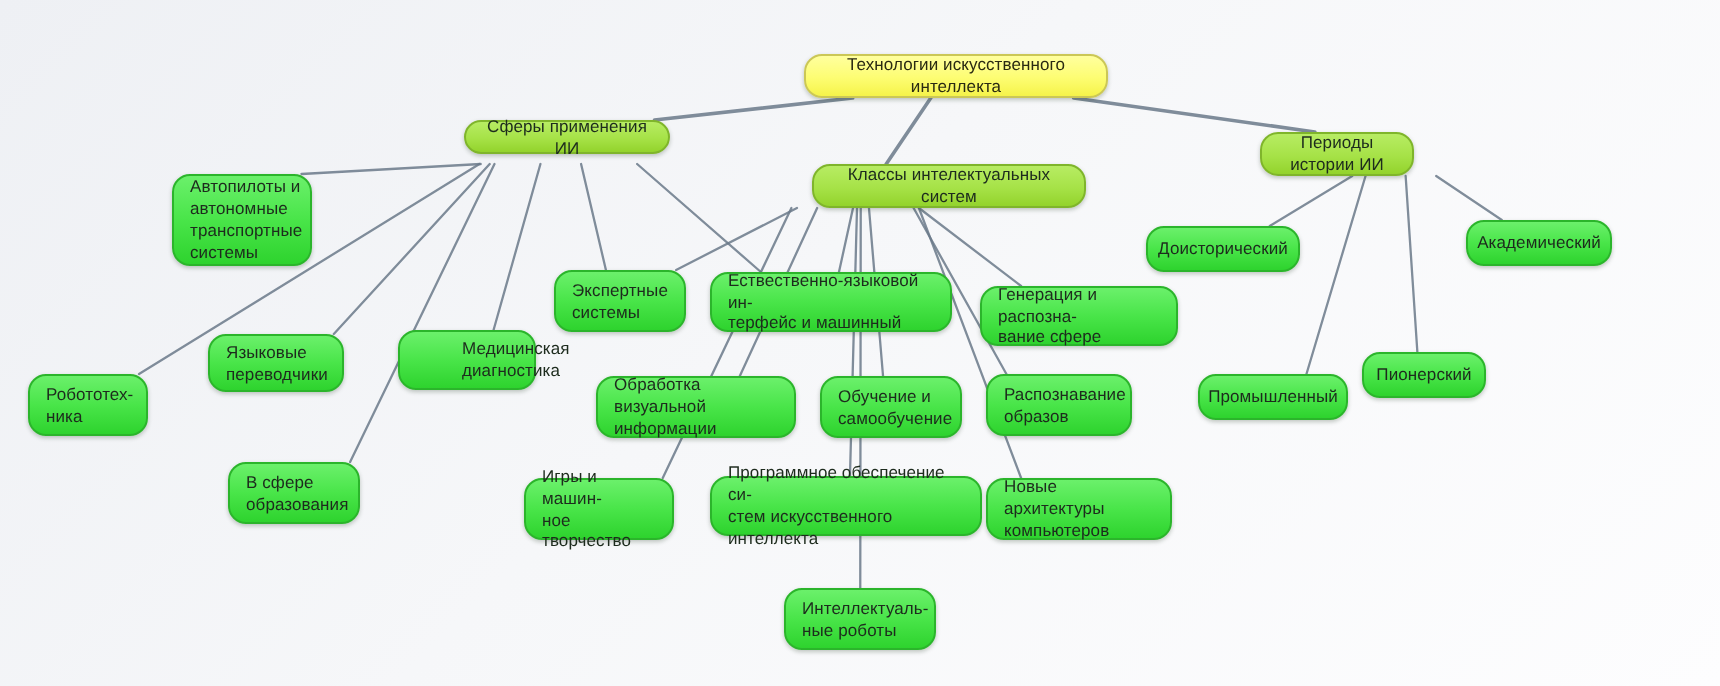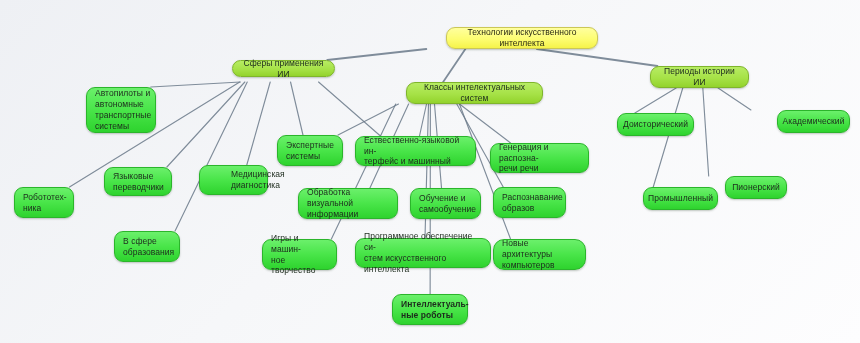--- a/index.html
+++ b/index.html
@@ -35,21 +35,21 @@
     background:linear-gradient(180deg,#b7ec63 0%,#a6e247 55%,#93d32c 100%);
     border:1px solid #7fb52b;
     justify-content:center;
     text-align:center;
   }
   .node.leaf{
     background:linear-gradient(180deg,#6bf06b 0%,#49e549 50%,#2ed32e 100%);
     border:1px solid #2bb52b;
     text-align:left;
   }
-  .node.leaf.center{justify-content:center;text-align:center;margin-left:44px;}
+  .node.leaf.center{justify-content:center;text-align:center;}
 </style>
 </head>
 <body>
 
 <div id="canvas">
   <svg id="edges">
       <line x1="426.3359375" y1="49" x2="327.275" y2="60" stroke="#6b7a8a" stroke-width="1.8" stroke-linecap="round" opacity=".85"></line>
       <line x1="465.3828125" y1="49" x2="443.1171875" y2="82" stroke="#6b7a8a" stroke-width="1.8" stroke-linecap="round" opacity=".85"></line>
       <line x1="536.8359375" y1="49" x2="657.425" y2="66" stroke="#6b7a8a" stroke-width="1.8" stroke-linecap="round" opacity=".85"></line>
       <line x1="240.3359375" y1="82" x2="150.75" y2="87" stroke="#6b7a8a" stroke-width="1.15" stroke-linecap="round" opacity=".85"></line>
@@ -67,53 +67,53 @@
       <line x1="456.796875" y1="104" x2="503.203125" y2="187" stroke="#6b7a8a" stroke-width="1.15" stroke-linecap="round" opacity=".85"></line>
       <line x1="395.703125" y1="104" x2="331.375" y2="239" stroke="#6b7a8a" stroke-width="1.15" stroke-linecap="round" opacity=".85"></line>
       <line x1="428.5078125" y1="104" x2="424.9921875" y2="238" stroke="#6b7a8a" stroke-width="1.15" stroke-linecap="round" opacity=".85"></line>
       <line x1="459.453125" y1="104" x2="510.546875" y2="239" stroke="#6b7a8a" stroke-width="1.15" stroke-linecap="round" opacity=".85"></line>
       <line x1="430.3671875" y1="104" x2="430.1328125" y2="294" stroke="#6b7a8a" stroke-width="1.15" stroke-linecap="round" opacity=".85"></line>
       <line x1="676.125" y1="88" x2="634.875" y2="113" stroke="#6b7a8a" stroke-width="1.15" stroke-linecap="round" opacity=".85"></line>
       <line x1="718.09375" y1="88" x2="750.90625" y2="110" stroke="#6b7a8a" stroke-width="1.15" stroke-linecap="round" opacity=".85"></line>
       <line x1="682.765625" y1="88" x2="653.234375" y2="187" stroke="#6b7a8a" stroke-width="1.15" stroke-linecap="round" opacity=".85"></line>
       <line x1="702.8203125" y1="88" x2="708.6796875" y2="176" stroke="#6b7a8a" stroke-width="1.15" stroke-linecap="round" opacity=".85"></line>
     </svg>
-<div class="node root" style="left: 402px; top: 27px; width: 152px; height: 22px; margin-left: 44px;">Технологии искусственного интеллекта</div>
+<div class="node root" style="left: 402px; top: 27px; width: 152px; height: 22px;">Технологии искусственного интеллекта</div>
     <div class="node branch" style="left: 232px; top: 60px; width: 103px; height: 17px;">Сферы применения ИИ</div>
     <div class="node branch" style="left: 362px; top: 82px; width: 137px; height: 22px; margin-left: 44px;">Классы интелектуальных систем</div>
-    <div class="node branch" style="left: 650px; top: 66px; width: 99px; height: 22px;">Периоды истории ИИ</div>
+    <div class="node branch" style="left: 630px; top: 66px; width: 77px; height: 22px;">Периоды истории ИИ</div>
     <div class="node leaf" style="left: 86px; top: 87px; width: 70px; height: 46px;">Автопилоты и
 автономные
 транспортные
 системы</div>
     <div class="node leaf" style="left: 104px; top: 167px; width: 68px; height: 29px;">Языковые
 переводчики</div>
     <div class="node leaf" style="left: 199px; top: 165px; width: 69px; height: 30px; padding-left: 31px;">Медицинская
 диагностика</div>
     <div class="node leaf" style="left: 14px; top: 187px; width: 60px; height: 31px;">Робототех-
 ника</div>
     <div class="node leaf" style="left: 114px; top: 231px; width: 66px; height: 31px;">В сфере
 образования</div>
     <div class="node leaf" style="left: 277px; top: 135px; width: 66px; height: 31px;">Экспертные
 системы</div>
     <div class="node leaf" style="left: 355px; top: 136px; width: 121px; height: 30px;">Ествественно-языковой ин-
 терфейс и машинный</div>
     <div class="node leaf" style="left: 490px; top: 143px; width: 99px; height: 30px;">Генерация и распозна-
-речи речи</div>
+вание сфере</div>
     <div class="node leaf" style="left: 298px; top: 188px; width: 100px; height: 31px;">Обработка визуальной
 информации</div>
     <div class="node leaf" style="left: 410px; top: 188px; width: 71px; height: 31px;">Обучение и
 самообучение</div>
     <div class="node leaf" style="left: 493px; top: 187px; width: 73px; height: 31px;">Распознавание
 образов</div>
     <div class="node leaf" style="left: 262px; top: 239px; width: 75px; height: 31px;">Игры и машин-
 ное творчество</div>
     <div class="node leaf" style="left: 355px; top: 238px; width: 136px; height: 30px;">Программное обеспечение си-
 стем искусственного интеллекта</div>
-    <div class="node leaf" style="left: 493px; top: 239px; width: 93px; height: 31px; border-radius: 11px;">Новые архитектуры
+    <div class="node leaf" style="left: 493px; top: 239px; width: 93px; height: 31px;">Новые архитектуры
 компьютеров</div>
-    <div class="node leaf" style="left: 392px; top: 294px; width: 76px; height: 31px; font-weight: bold;">Интеллектуаль-
+    <div class="node leaf" style="left: 392px; top: 294px; width: 76px; height: 31px;">Интеллектуаль-
 ные роботы</div>
     <div class="node leaf center" style="left: 573px; top: 113px; width: 77px; height: 23px;">Доисторический</div>
     <div class="node leaf center" style="left: 733px; top: 110px; width: 73px; height: 23px;">Академический</div>
     <div class="node leaf center" style="left: 599px; top: 187px; width: 75px; height: 23px;">Промышленный</div>
     <div class="node leaf center" style="left: 681px; top: 176px; width: 62px; height: 23px;">Пионерский</div>
   </div>
 
 </body></html>

